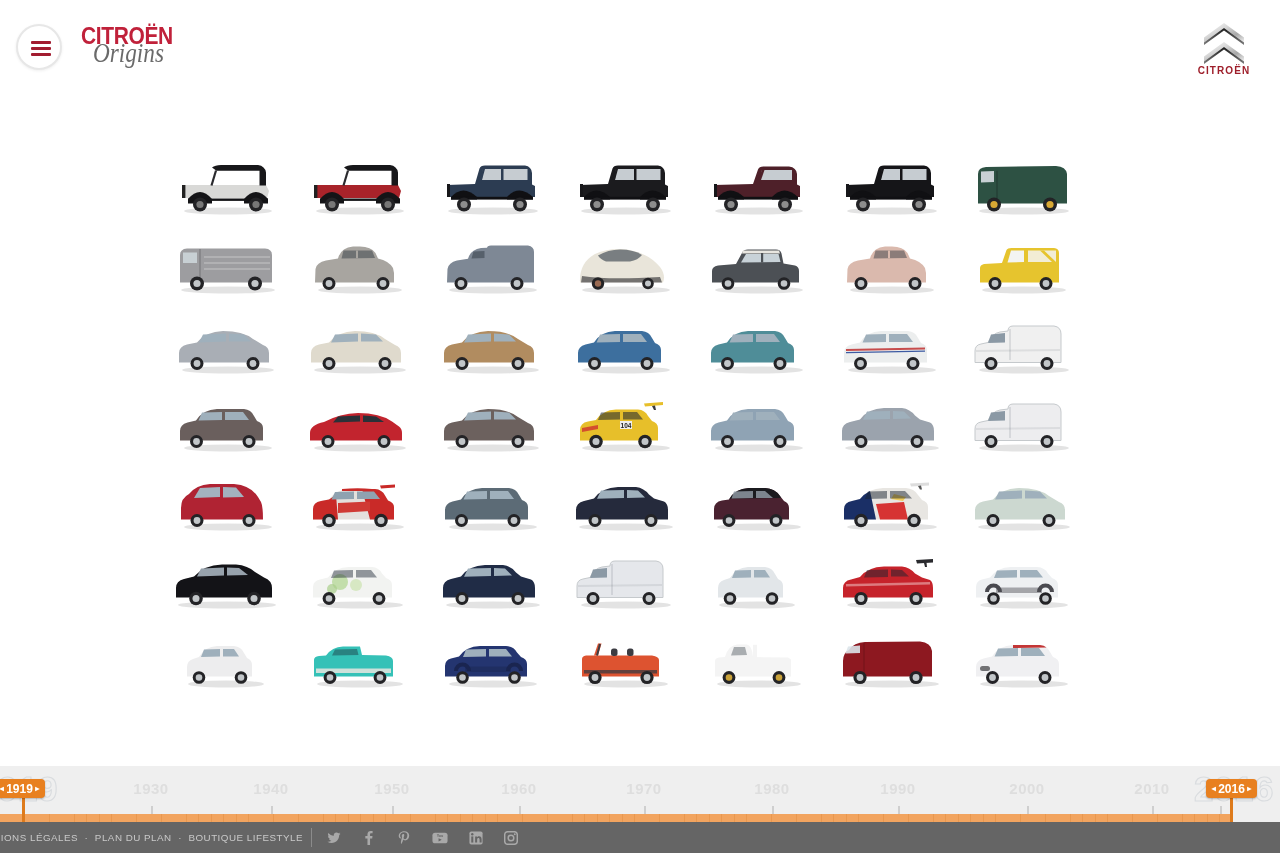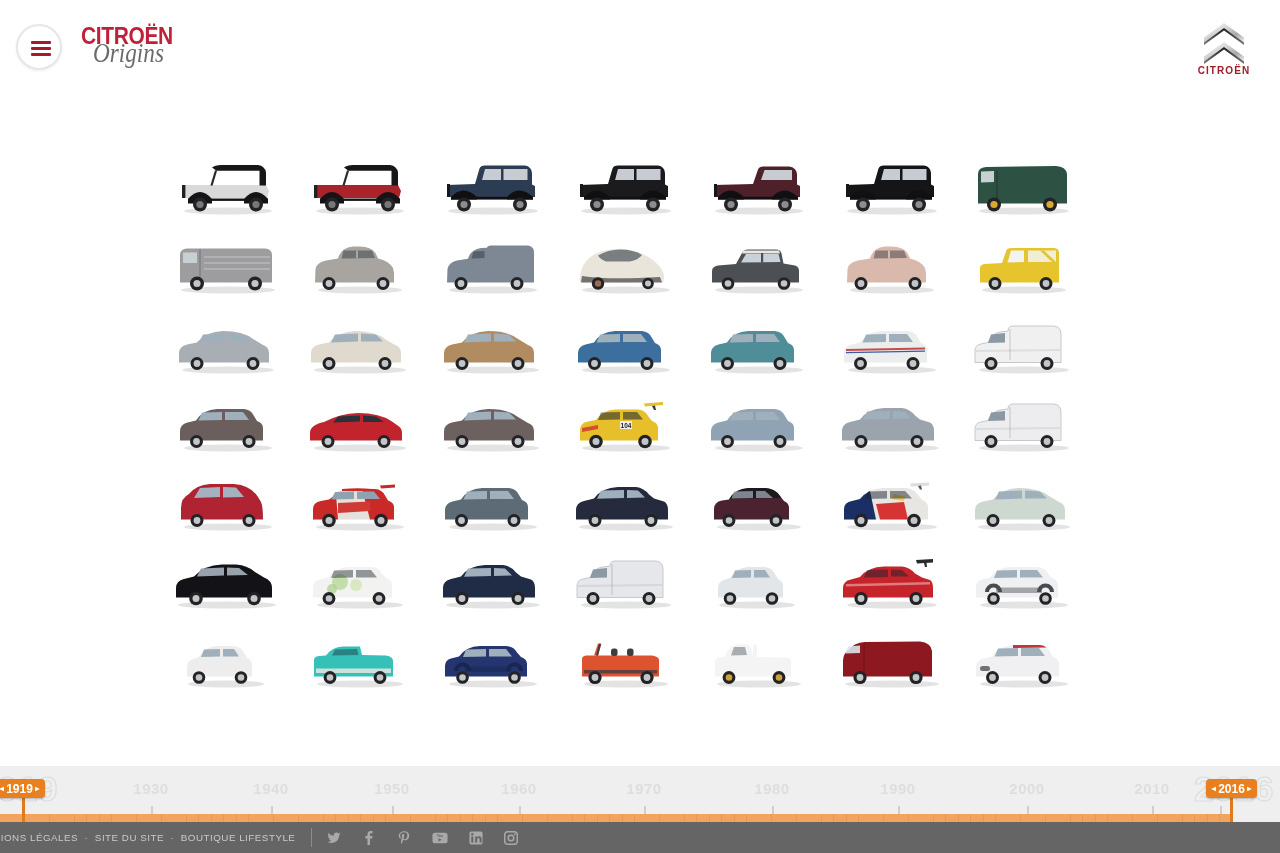--- a/index.html
+++ b/index.html
@@ -643,21 +643,21 @@
     <div class="tick" style="left:1152px"></div>
   <div class="tick" style="left:1220px"></div>
   <div class="obar"></div>
   <div class="stem" style="left:22px"></div>
   <div class="stem" style="left:1230px"></div>
   <div class="badge" style="left:-6px"><span class="ar">◂</span>1919<span class="ar">▸</span></div>
   <div class="badge" style="left:1206px"><span class="ar">◂</span>2016<span class="ar">▸</span></div>
 </div>
 
 <div class="foot">
-  <div class="flinks"><span>MENTIONS LÉGALES</span><span class="dot">·</span><span>SITE DU SITE</span><span class="dot">·</span><span>BOUTIQUE LIFESTYLE</span></div>
+  <div class="flinks"><span>MENTIONS LÉGALES</span><span class="dot">·</span><span>PLAN DU PLAN</span><span class="dot">·</span><span>BOUTIQUE LIFESTYLE</span></div>
   <div class="fsep"></div>
   <div class="socials">
       <svg viewBox="0 0 16 16" class="si">
         <path fill="#a9a9a9" d="M15.5,3.1c-0.6,0.25-1.15,0.4-1.8,0.5c0.65-0.4,1.15-1,1.35-1.75c-0.6,0.35-1.25,0.6-1.95,0.75C12.5,2,11.7,1.6,10.8,1.6c-1.7,0-3.05,1.35-3.05,3.05c0,0.25,0,0.5,0.1,0.7C5.3,5.2,3.05,4,1.55,2.15C1.3,2.6,1.15,3.1,1.15,3.7c0,1.05,0.55,2,1.35,2.5C2,6.2,1.5,6.05,1.1,5.8v0.05c0,1.5,1.05,2.7,2.45,3c-0.25,0.05-0.5,0.1-0.8,0.1c-0.2,0-0.4,0-0.55-0.05c0.4,1.2,1.5,2.1,2.85,2.1c-1.05,0.8-2.35,1.3-3.8,1.3c-0.25,0-0.5,0-0.75-0.05c1.35,0.9,3,1.4,4.7,1.4c5.65,0,8.75-4.7,8.75-8.75v-0.4C14.55,4.3,15.1,3.75,15.5,3.1z"></path>
       </svg>
       <svg viewBox="0 0 16 16" class="si">
         <path fill="#a9a9a9" d="M9.2,16V8.7h2.45l0.35-2.85H9.2V4.05c0-0.8,0.25-1.4,1.4-1.4h1.5V0.1C11.85,0.05,10.95,0,9.95,0C7.75,0,6.25,1.35,6.25,3.8v2.05H3.8V8.7h2.45V16H9.2z"></path>
       </svg>
       <svg viewBox="0 0 16 16" class="si">
         <path fill="#a9a9a9" d="M8.35,0.25c-4.2,0-6.35,2.85-6.35,5.25c0,1.45,0.55,2.7,1.75,3.2c0.2,0.1,0.35,0,0.4-0.2c0.05-0.15,0.15-0.6,0.2-0.75c0.05-0.25,0.05-0.3-0.15-0.5C3.8,6.75,3.55,6.2,3.55,5.35c0-2.05,1.6-3.9,4.5-3.9c2.45,0,3.8,1.45,3.8,3.35c0,2.5-1.15,4.6-2.85,4.6c-0.95,0-1.65-0.75-1.45-1.65C7.85,6.6,8.35,5.5,8.35,4.7c0-0.7-0.4-1.3-1.2-1.3c-0.95,0-1.7,0.95-1.7,2.2c0,0.8,0.3,1.35,0.3,1.35s-0.95,3.9-1.1,4.6c-0.35,1.35-0.05,3.05,0,3.2c0,0.1,0.15,0.15,0.2,0.05c0.1-0.1,1.2-1.45,1.6-2.75c0.1-0.4,0.6-2.35,0.6-2.35c0.3,0.55,1.2,1.05,2.15,1.05c2.8,0,4.75-2.55,4.75-5.95C13.9,2.55,11.7,0.25,8.35,0.25z"></path>

